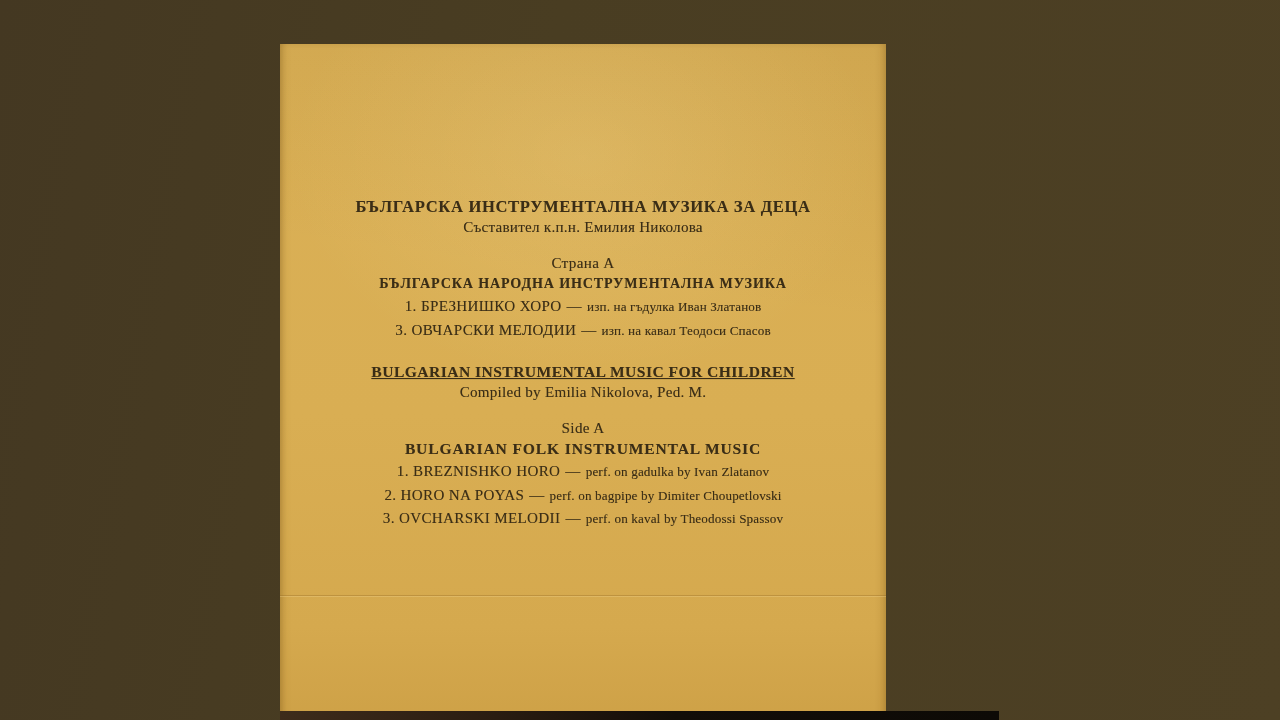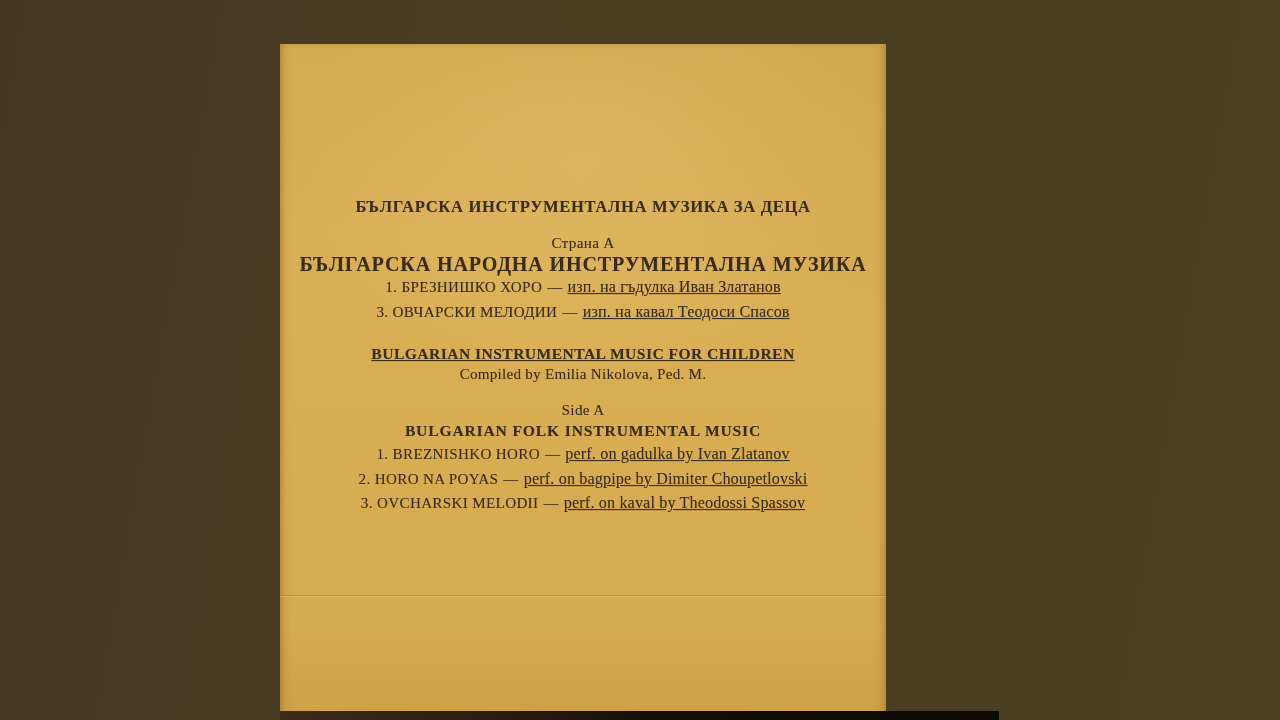--- a/index.html
+++ b/index.html
@@ -76,48 +76,48 @@
     line-height: 20px;
     letter-spacing: 0.3px;
   }
   .side-label {
     font-size: 15px;
     line-height: 20px;
     margin-top: 16px;
     letter-spacing: 0.4px;
   }
   .section-title {
-    font-size: 20px;
+    font-size: 14px;
     font-weight: 700;
     letter-spacing: 0.9px;
     line-height: 22px;
   }
   .track {
     font-size: 15px;
     line-height: 23.5px;
     letter-spacing: 0.4px;
   }
   .track .perf {
-    font-size: 16px;
+    font-size: 13px;
     letter-spacing: 0.2px;
-    text-decoration: underline;
   }
   .track .sep {
     margin: 0 5px;
   }
   .en-gap { margin-top: 19px; }
 </style>
 </head>
 <body>
 
 <div class="cover">
 
   <div class="print-block">
 
     <div class="line album-title">БЪЛГАРСКА ИНСТРУМЕНТАЛНА МУЗИКА ЗА ДЕЦА</div>
+    <div class="line compiler">Съставител к.п.н. Емилия Николова</div>
 
     <div class="line side-label">Страна А</div>
     <div class="line section-title">БЪЛГАРСКА НАРОДНА ИНСТРУМЕНТАЛНА МУЗИКА</div>
 
     <div class="line track">
       <span>1.</span>
       <span>БРЕЗНИШКО ХОРО</span><span class="sep">—</span><span class="perf">изп. на гъдулка Иван Златанов</span>
     </div>
     <div class="line track">
       <span>3.</span>

